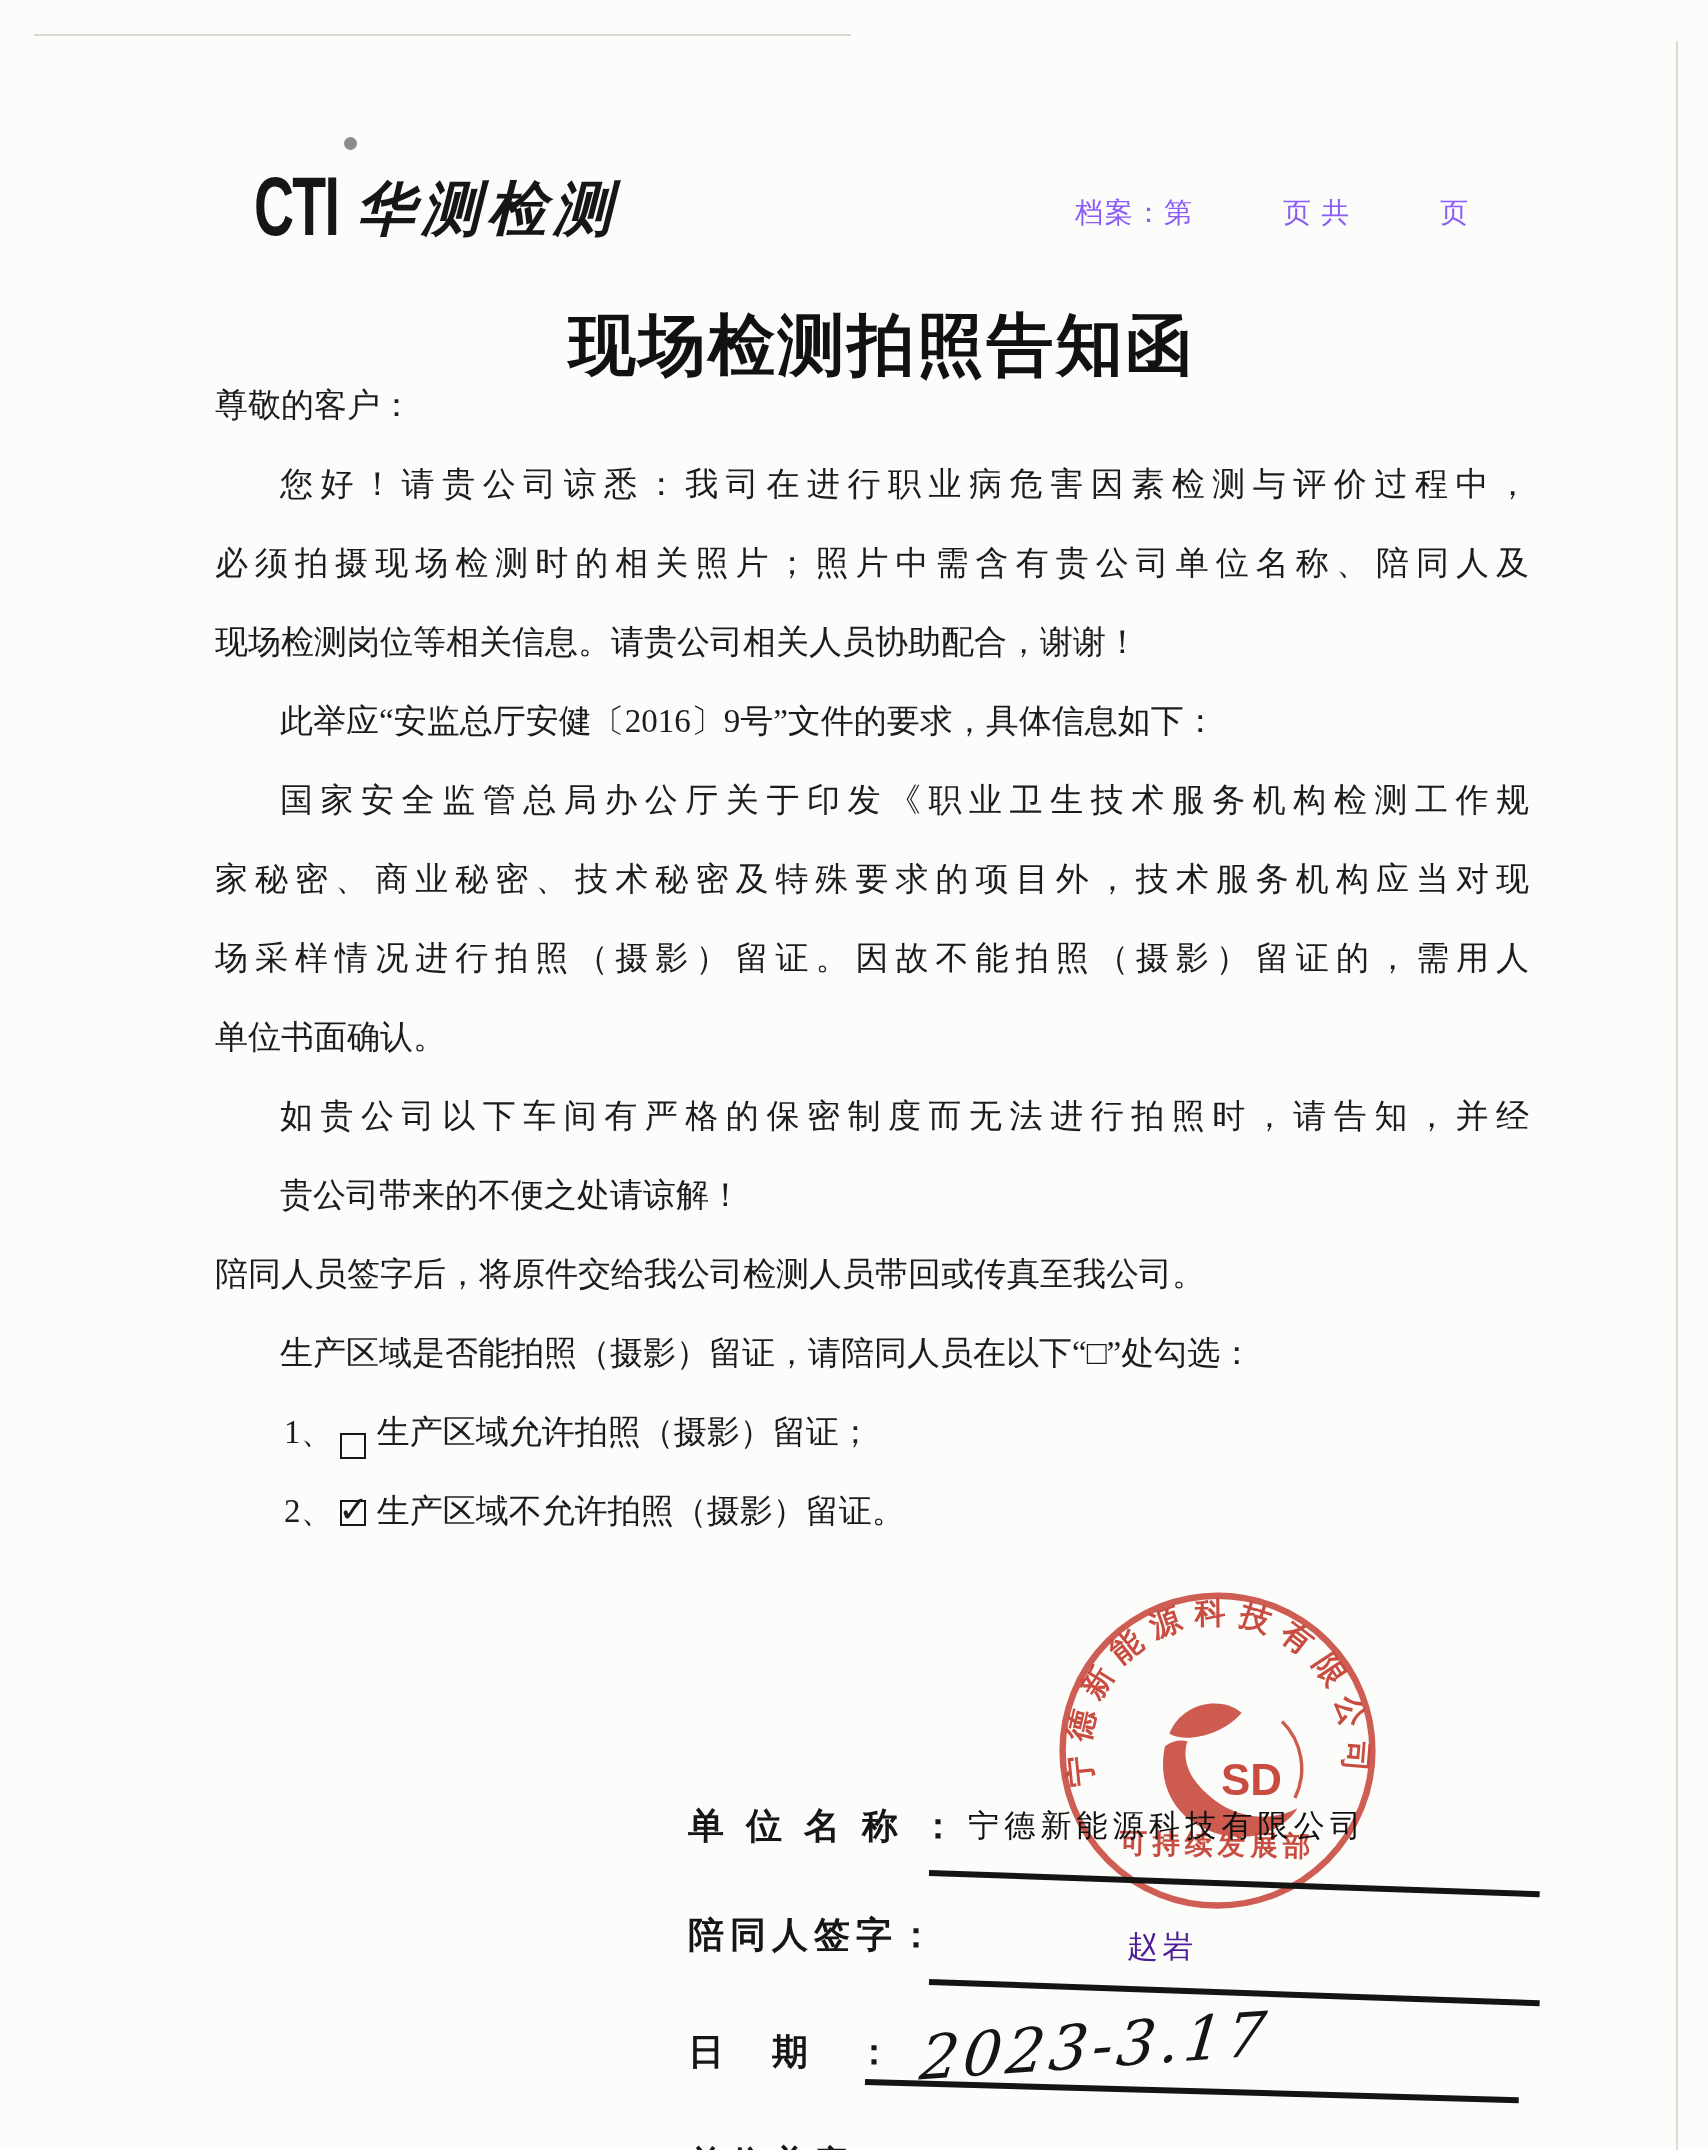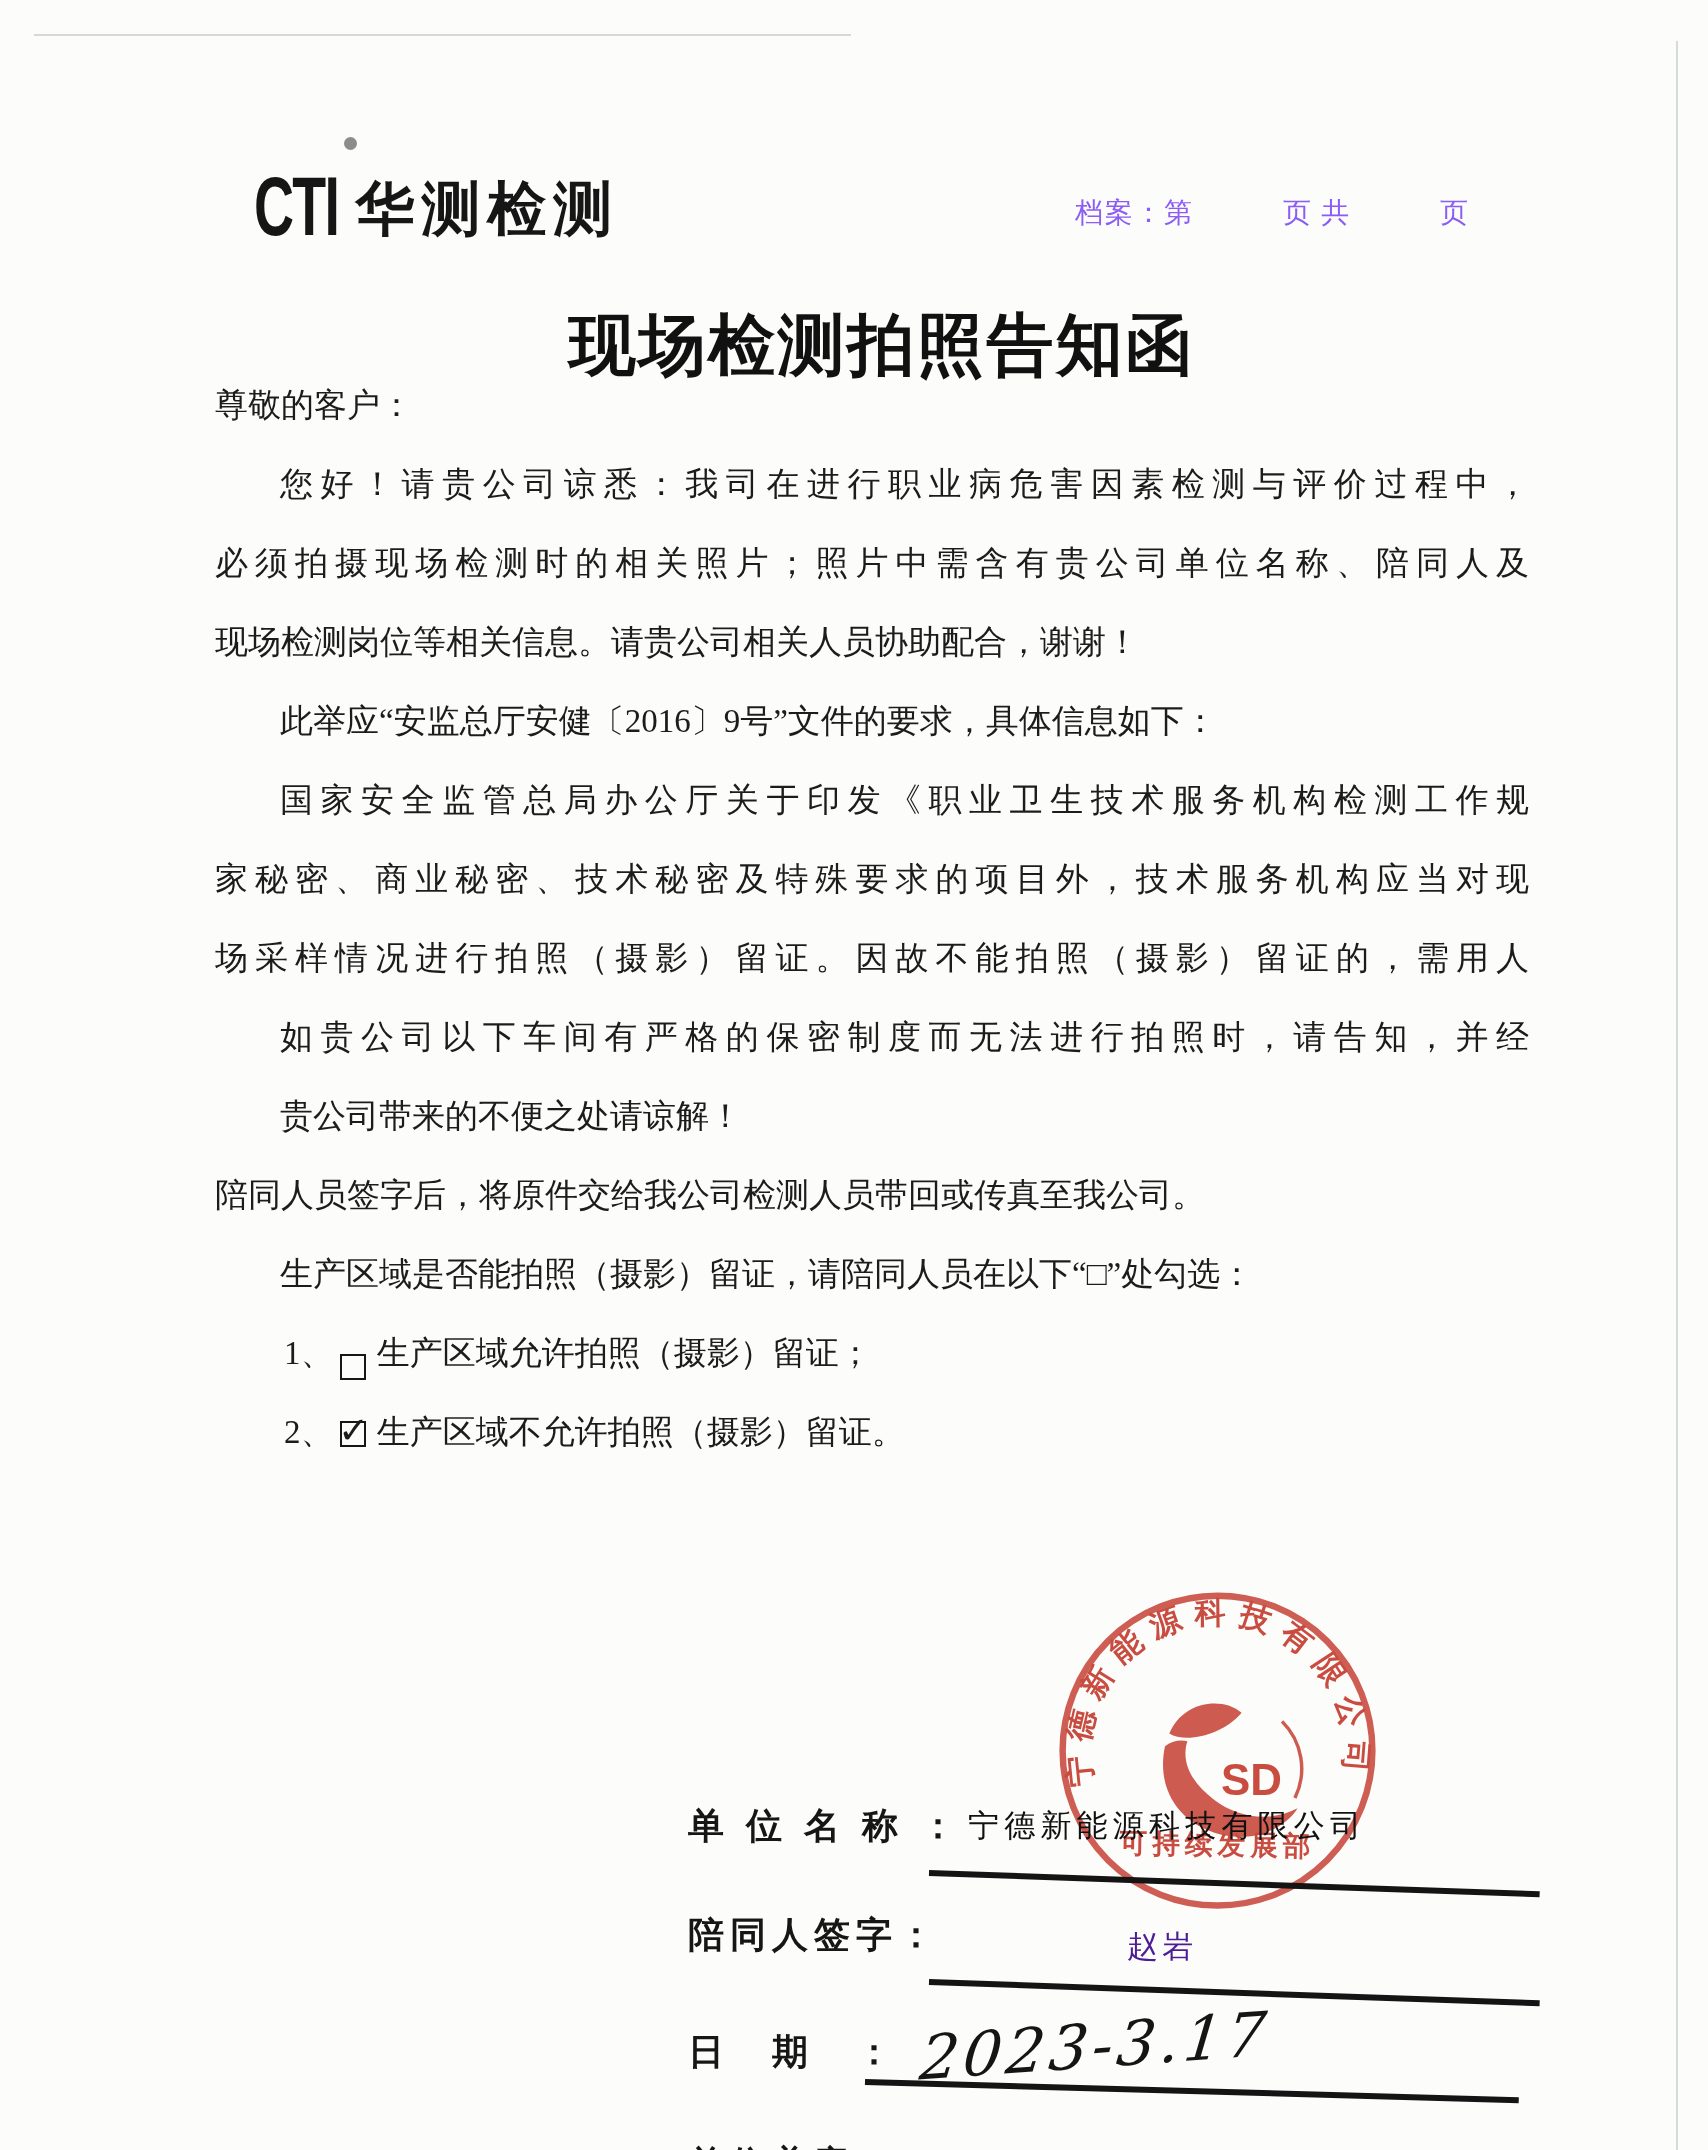--- a/index.html
+++ b/index.html
@@ -11,21 +11,21 @@
   
   #logo{position:absolute; left:254px; top:164px; white-space:nowrap;}
   #logo .latin{
     display:inline-block; font-family:"Liberation Sans", sans-serif;
     font-weight:900; font-size:84px; letter-spacing:-2.6px; color:#161616;
     transform:scaleX(.66); transform-origin:left bottom; line-height:1;
   }
   #logo .cjk{
     display:inline-block; font-family:"Liberation Sans", sans-serif;
     font-weight:700; font-size:59px; letter-spacing:6.9px; color:#161616;
-    vertical-align:6px; margin-left:-26px; line-height:1;
+    vertical-align:6px; margin-left:-26px; line-height:1;font-style:italic;
   }
   #logo-dot{position:absolute; left:344px; top:137px; width:13px; height:13px;
     border-radius:50%; background:#6f6f6f; opacity:.8;}
   #archive{position:absolute; left:1075px; top:194px; font-size:28px;
     letter-spacing:1.7px; white-space:pre; color:#8b5cf6;}
   #doc-title{
     position:absolute; left:0; top:300px; width:100%; text-align:center;
     padding-left:56px; box-sizing:border-box;
     font-family:"Liberation Sans", sans-serif; font-weight:900;
     font-size:67px; letter-spacing:2.6px; color:#111;
@@ -88,20 +88,21 @@
 
   <div id="body-block">
     <div class="ln b">尊敬的客户：</div>
     <div class="ln ind fill">您好！请贵公司谅悉：我司在进行职业病危害因素检测与评价过程中，</div>
     <div class="ln fill">必须拍摄现场检测时的相关照片；照片中需含有贵公司单位名称、陪同人及</div>
     <div class="ln">现场检测岗位等相关信息。请贵公司相关人员协助配合，谢谢！</div>
     <div class="ln ind">此举应“安监总厅安健〔2016〕9号”文件的要求，具体信息如下：</div>
     <div class="ln ind fill">国家安全监管总局办公厅关于印发《职业卫生技术服务机构检测工作规</div>
     <div class="ln fill">家秘密、商业秘密、技术秘密及特殊要求的项目外，技术服务机构应当对现</div>
     <div class="ln fill">场采样情况进行拍照（摄影）留证。因故不能拍照（摄影）留证的，需用人</div>
+    <div class="ln">单位书面确认。</div>
     <div class="ln ind fill">如贵公司以下车间有严格的保密制度而无法进行拍照时，请告知，并经</div>
     <div class="ln ind">贵公司带来的不便之处请谅解！</div>
     <div class="ln">陪同人员签字后，将原件交给我公司检测人员带回或传真至我公司。</div>
     <div class="ln ind b">生产区域是否能拍照（摄影）留证，请陪同人员在以下“□”处勾选：</div>
 
     <div class="ln item">
       <span>1、</span><span class="cbox">
           <i></i>
         </span><span>生产区域允许拍照（摄影）留证；</span>
     </div>

